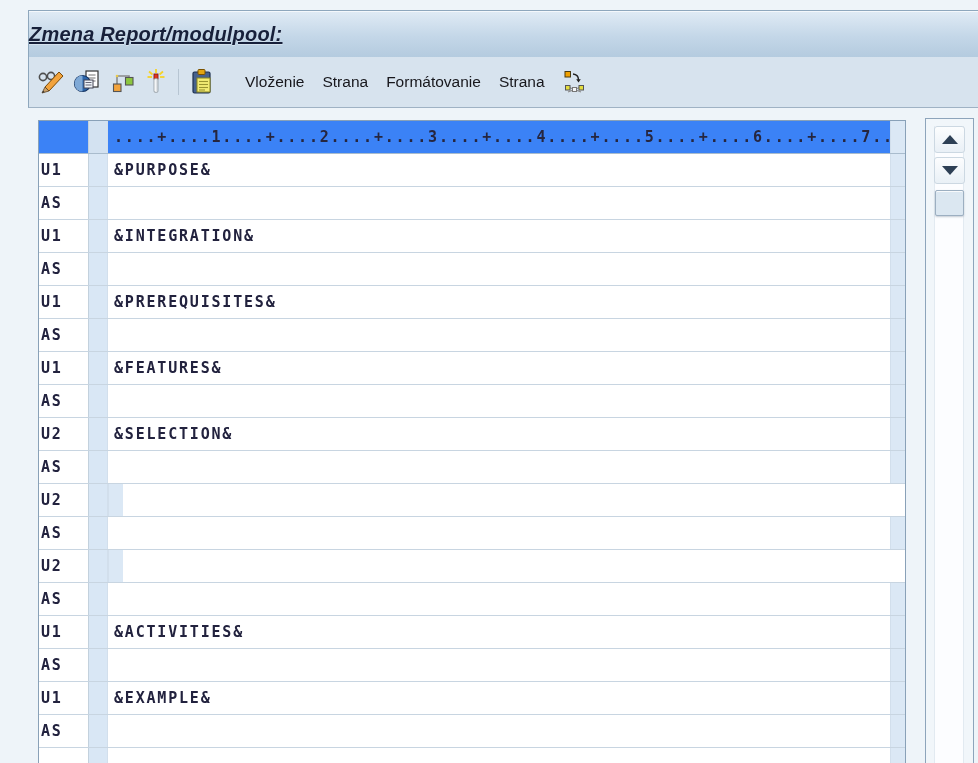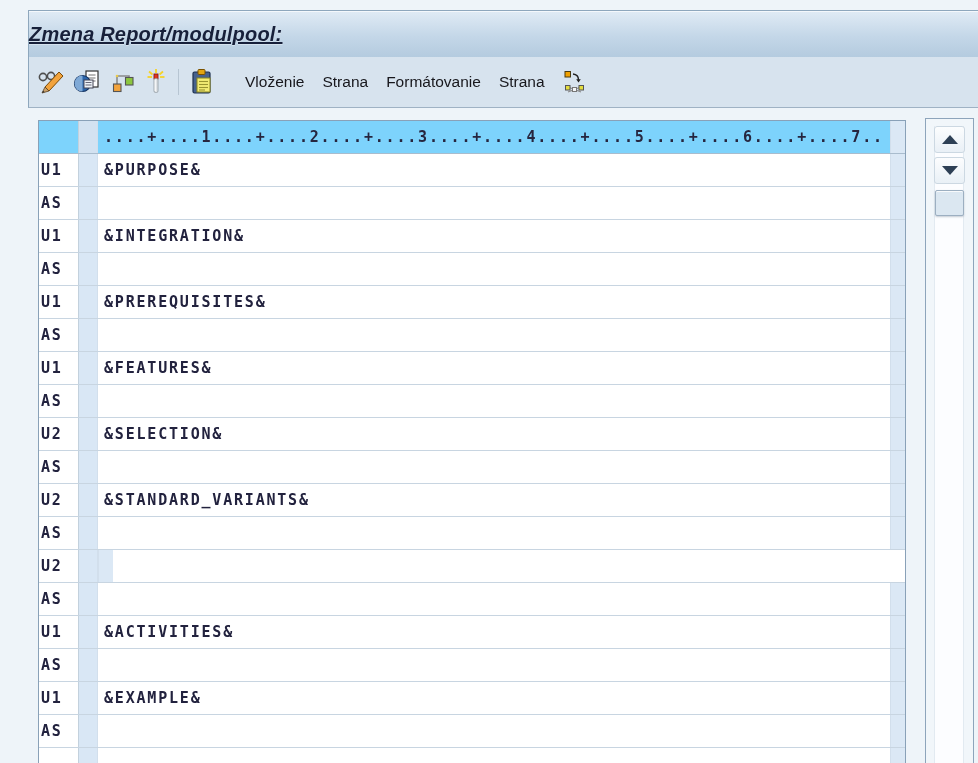--- a/index.html
+++ b/index.html
@@ -44,23 +44,23 @@
   .tb-icon-right{margin-left:14px;}
 
   
   .editor{
     position:absolute;left:38px;top:120px;width:868px;height:660px;
     background:#fff;
     border:1px solid #89a1b8;border-bottom:none;
     box-sizing:border-box;overflow:hidden;
   }
   .erow{display:flex;height:33px;box-sizing:border-box;border-bottom:1px solid #c8d5e1;background:#fff;}
-  .erow.header{background:#7dd3fc;border-bottom:1px solid #a9bccd;}
+  .erow.header{background:#3b82f6;border-bottom:1px solid #a9bccd;}
   .cell-code{
-    width:40px;box-sizing:border-box;border-right:1px solid #c3d1dd;
+    width:50px;box-sizing:border-box;border-right:1px solid #c3d1dd;
     display:flex;align-items:center;padding-left:2px;flex:none;background:transparent;
   }
   .cell-gutter{
     width:19px;flex:none;background:#d9e7f5;border-right:1px solid #d2dfec;box-sizing:border-box;
   }
   .erow.header .cell-gutter{background:#d3e2f1;}
   .cell-text{
     flex:1;display:flex;align-items:center;padding-left:6px;box-sizing:border-box;
     overflow:hidden;white-space:nowrap;
   }
@@ -260,21 +260,20 @@
   </div>
         <div class="erow">
     <div class="cell-code mono">AS</div>
     <div class="cell-gutter"></div>
     <div class="cell-text mono"></div>
     <div class="cell-rgutter"></div>
   </div>
         <div class="erow">
     <div class="cell-code mono">U2</div>
     <div class="cell-gutter"></div>
-    <div class="cell-text mono">&amp;STANDARD_VARIANTS&amp;</div>
     <div class="cell-rgutter"></div>
   </div>
         <div class="erow">
     <div class="cell-code mono">AS</div>
     <div class="cell-gutter"></div>
     <div class="cell-text mono"></div>
     <div class="cell-rgutter"></div>
   </div>
         <div class="erow">
     <div class="cell-code mono">U2</div>

